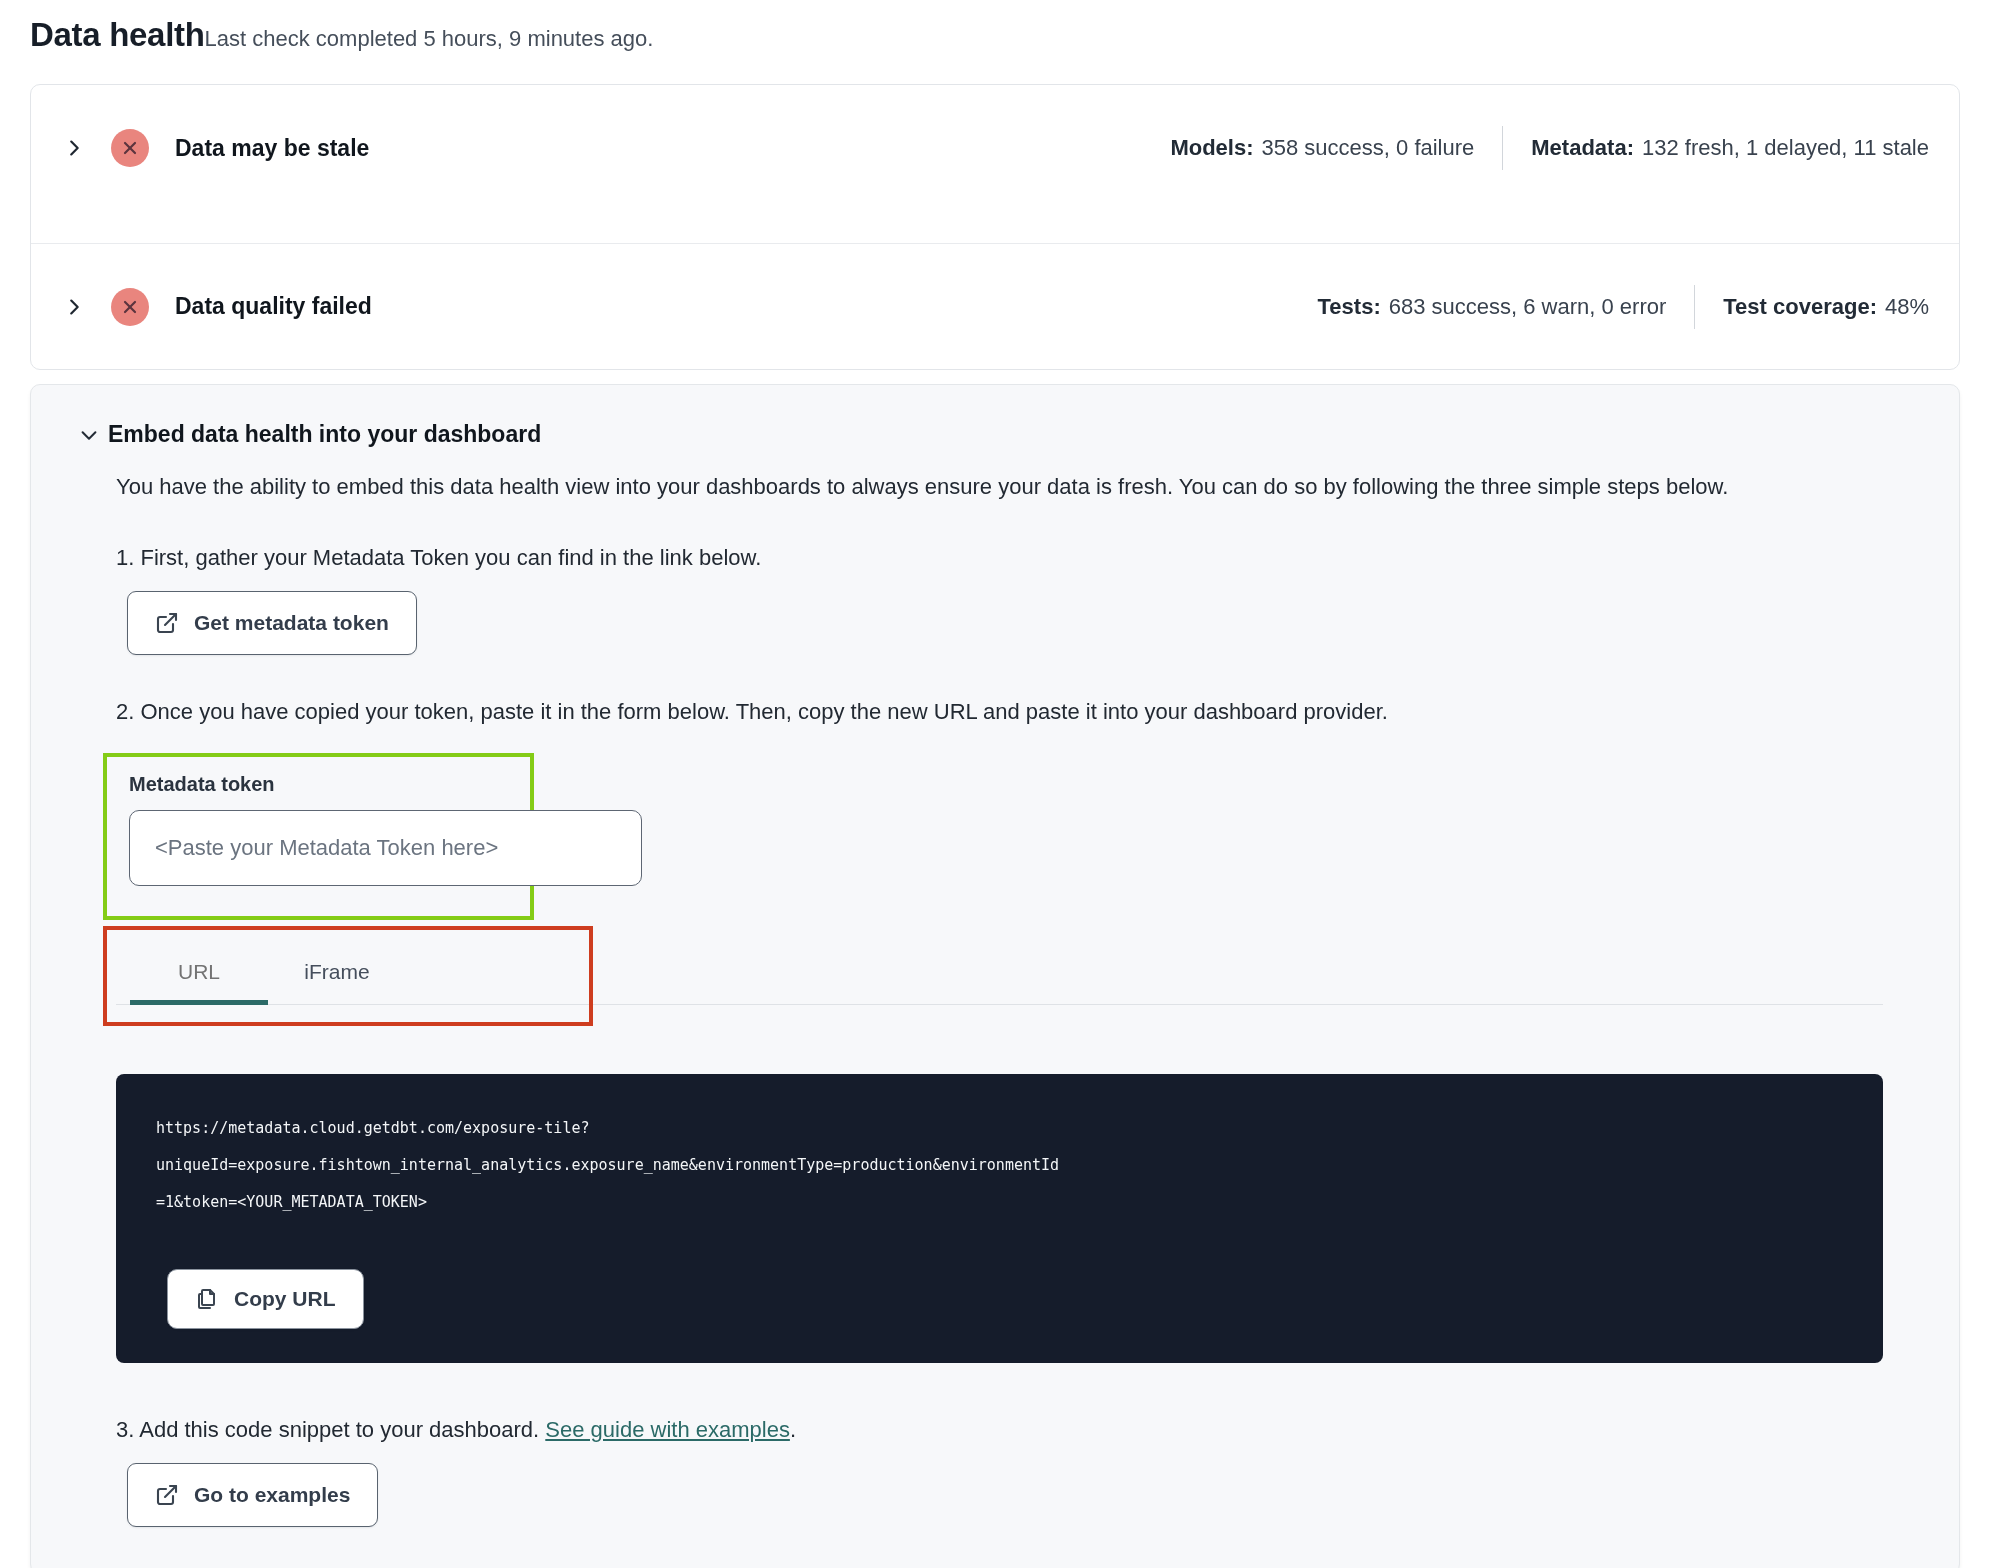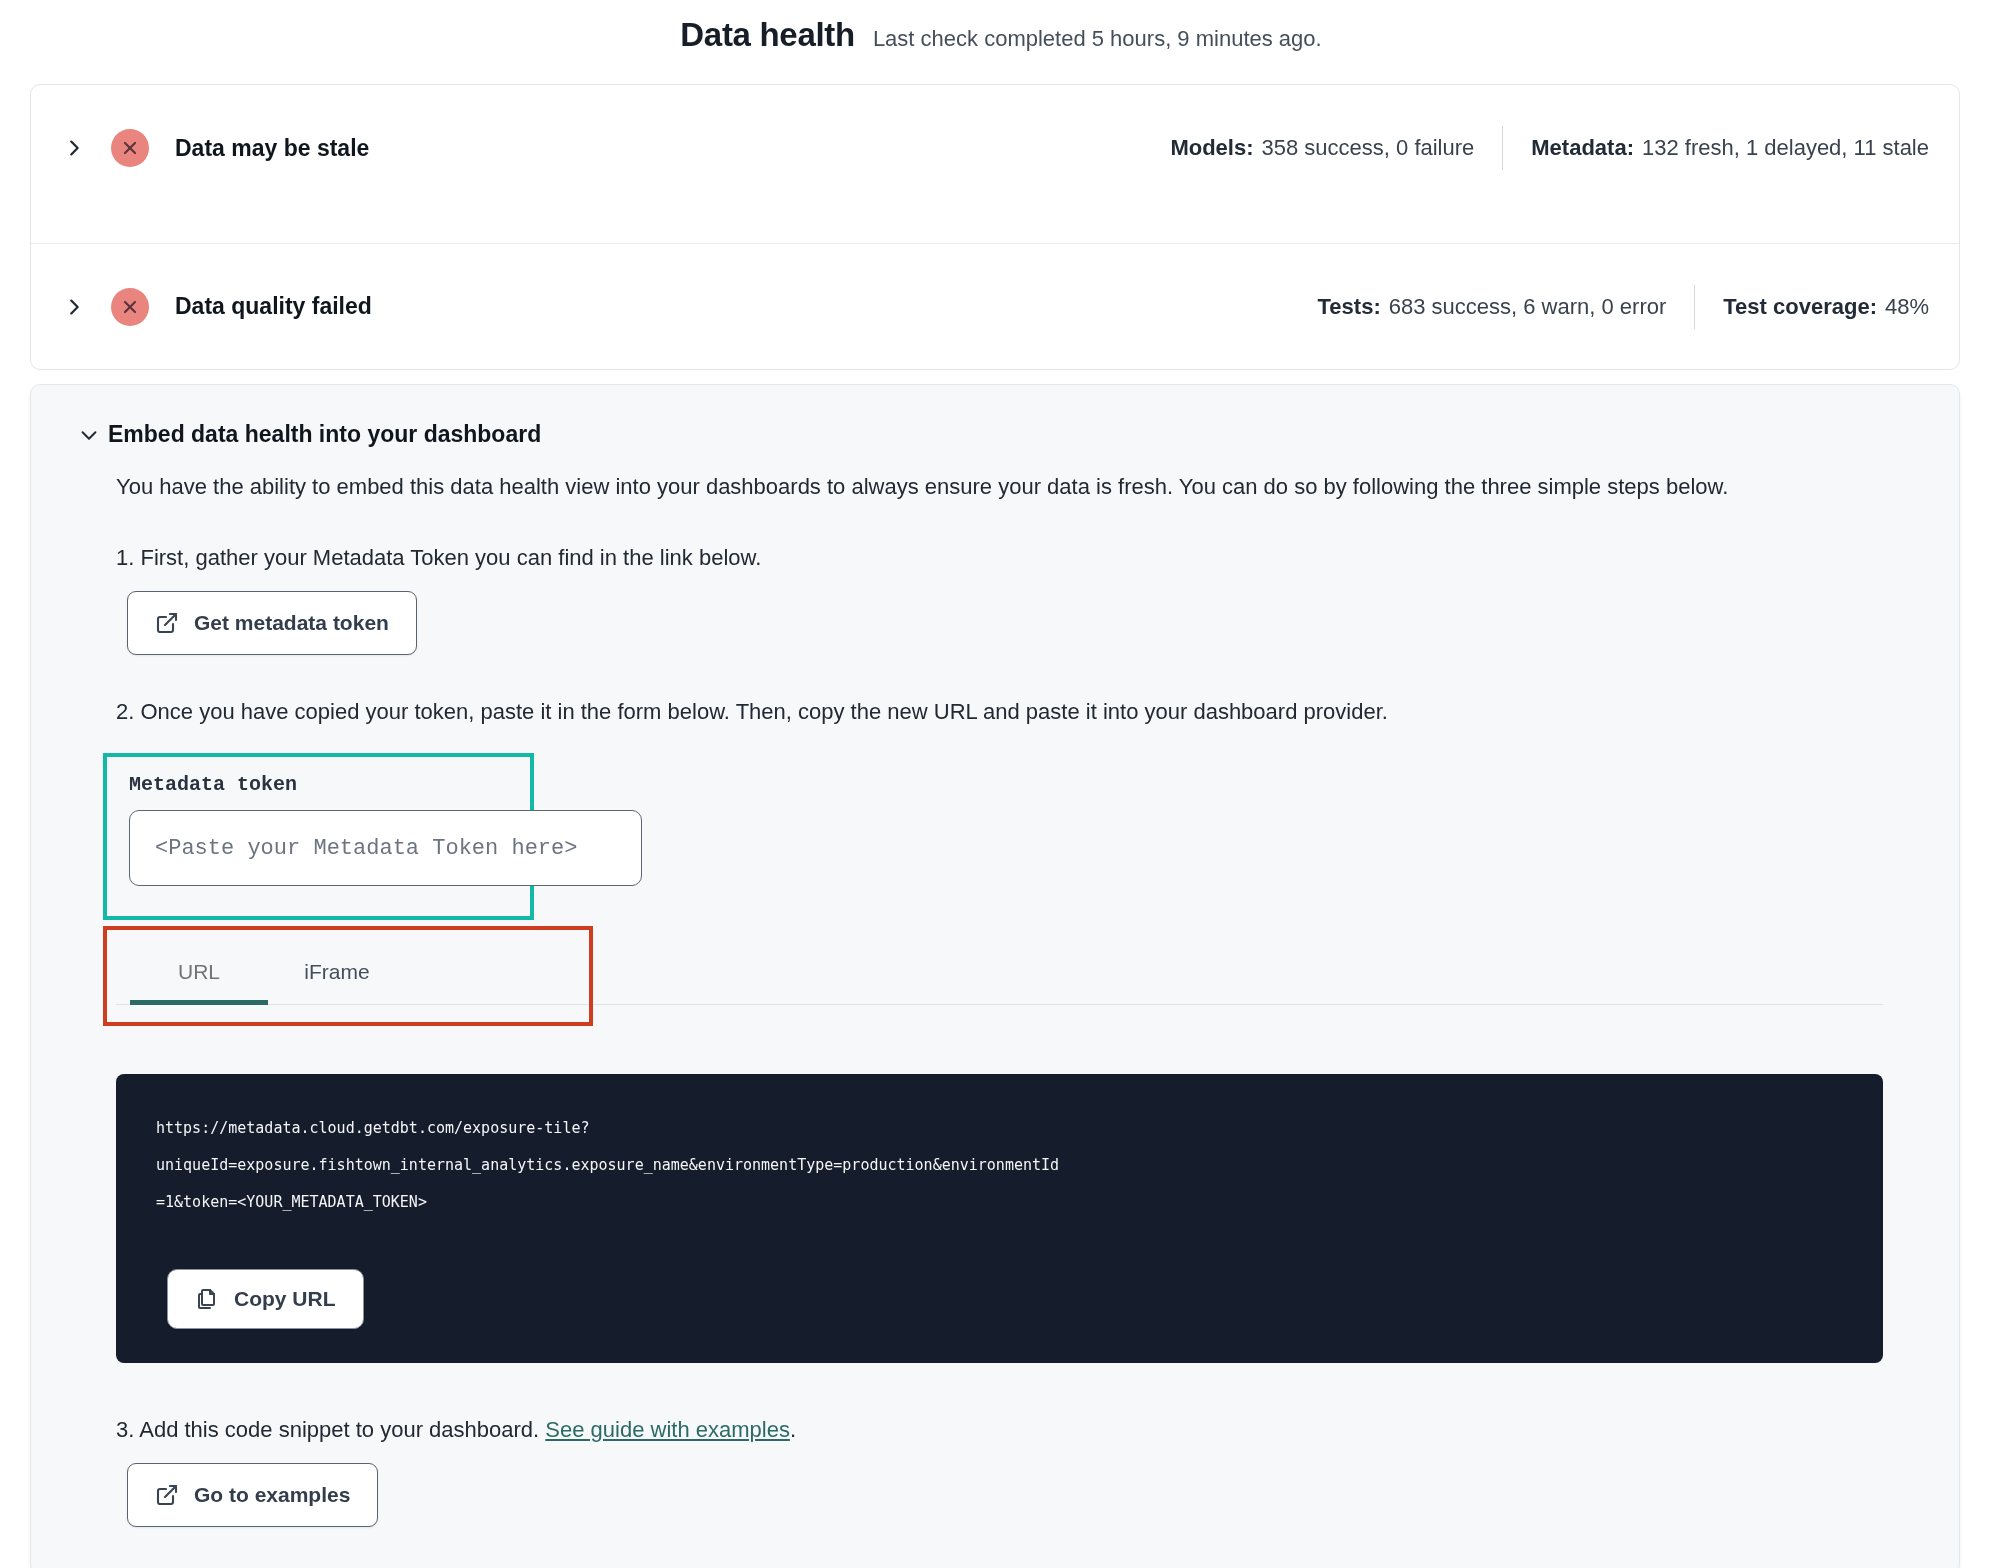--- a/index.html
+++ b/index.html
@@ -5,21 +5,21 @@
   * { margin:0; padding:0; box-sizing:border-box; }
   html,body { background:#ffffff; }
   body {
     width:1990px; min-height:1568px;
     font-family:"Liberation Sans", sans-serif;
     color:#20262e;
   }
   .page { padding:14px 30px 0 30px; }
 
   
-  .header { display:flex; align-items:baseline; gap:18px; margin:2px 0 30px 12px;justify-content:center; }
+  .header { display:flex; align-items:baseline; margin:2px 0 30px 0; }
   .page-title { font-size:33px; font-weight:700; color:#171e28; letter-spacing:-0.3px; }
   .page-subtitle { font-size:22px; color:#454e5a; }
 
   
   .status-card { border:1px solid #e2e5e9; border-radius:10px; background:#fff; }
   .status-row { display:flex; align-items:center; height:126px; padding:0 30px; cursor:pointer;text-align:center; }
   .status-row + .status-row { border-top:1px solid #e9ebee;margin-top:32px; }
   .chevron-btn { width:26px; height:26px; display:flex; align-items:center; justify-content:center; color:#1f2731; flex:none; cursor:pointer; }
   .err-icon { width:38px; height:38px; border-radius:50%; background:#e9857e; display:flex; align-items:center; justify-content:center; margin-left:24px; flex:none; }
   .status-label { font-size:23px; font-weight:700; color:#10161d; margin-left:26px; }
@@ -44,23 +44,22 @@
     display:inline-flex; align-items:center; gap:15px; background:#fff;
     border:1.5px solid #59636f; border-radius:9px; padding:0 27px; height:64px;
     font-size:21px; font-weight:700; color:#333d4b; font-family:inherit;
     box-shadow:0 1px 2px rgba(16,24,40,.08); cursor:pointer;
   }
   .btn-row { margin-top:20px;margin-left:11px; }
   .btn svg { flex:none; }
 
   
   .red-box-token {
-    margin:28px 0 0 -13px; width:431px; border:4px solid #14b8a6;
+    margin:28px 0 0 -13px; width:431px; border:4px solid #84cc16;
     padding:16px 0 30px 22px;
-    font-family:Liberation Mono, monospace;
   }
   .field-label { font-size:20px; font-weight:700; color:#2a333f; margin-bottom:14px; }
   .token-input {
     width:513px; height:76px; background:#fff; border:1.5px solid #5d6673; border-radius:10px;
     font-size:22px; color:#20262e; padding:0 25px; font-family:inherit; outline:none;
   }
   .token-input::placeholder { color:#6b7480; }
 
   
   .tabs-zone { position:relative; margin-top:14px; height:104px; }

